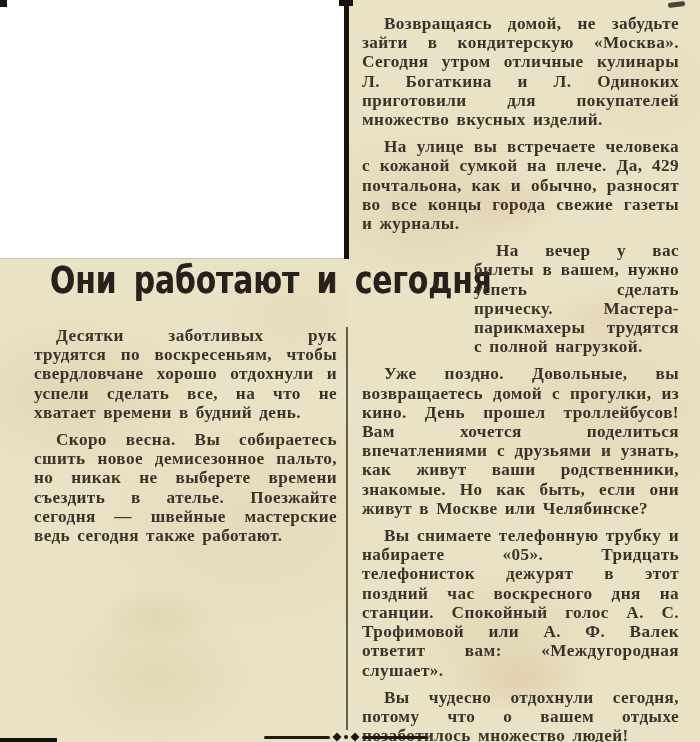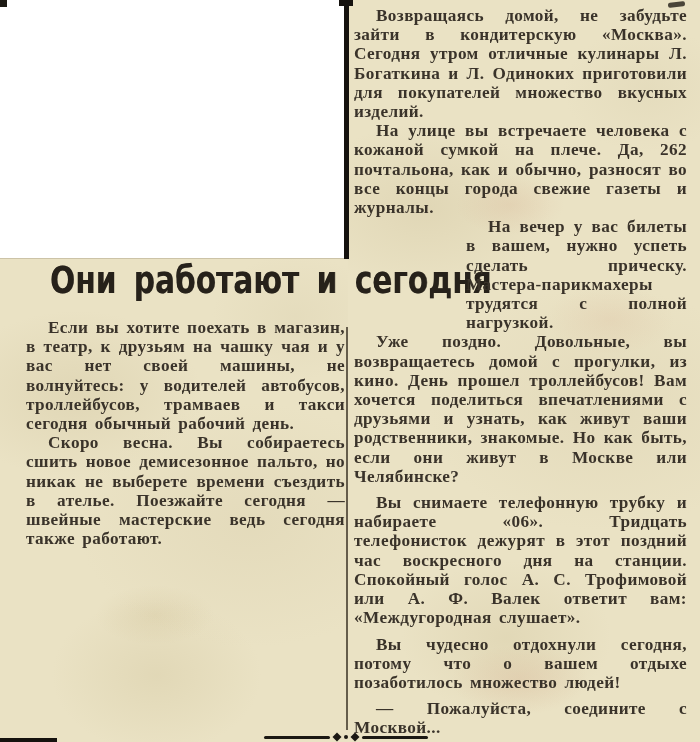--- a/index.html
+++ b/index.html
@@ -46,21 +46,21 @@
     transform:scaleX(.78);transform-origin:left top;
     white-space:nowrap;word-spacing:9px;letter-spacing:0;
     text-shadow:.4px .4px 0 rgba(38,33,26,.55);
   }
   
   .col{
     position:absolute;color:#3a332a;font-weight:700;
     font-size:17.2px;line-height:19.2px;
     text-align:justify;letter-spacing:.4px;word-spacing:2.5px;
   }
-  .col p{margin:0;text-indent:22px;}
+  .col p{margin:8px;text-indent:22px;}
   .left-col{left:26px;top:318px;width:319px;}
   .right-col{left:354px;top:6px;width:333px;}
   .right-col p.gap{margin-top:7px;}
   .intrusion{float:left;width:112px;height:77px;margin-top:38px;}
 </style>
 </head>
 <body>
 
 <div class="paper paper-right"></div>
 <div class="paper paper-bl"></div>
@@ -73,30 +73,30 @@
 <div class="ghost g1"></div>
 <div class="ghost g2"></div>
 <div class="ghost g3"></div>
 <div class="ghost g4"></div>
 
 <div class="column-rule"></div>
 
 <div class="headline">Они работают и сегодня</div>
 
 <div class="col left-col">
-  <p>Если вы хотите поехать в магазин, в театр, к друзьям на чашку чая и у вас нет своей машины, не волнуйтесь: у водителей автобусов, троллейбусов, трамваев и такси сегодня обычный рабочий день.</p>
+  <p>Десятки заботливых рук трудятся по воскресеньям, чтобы свердловчане хорошо отдохнули и успели сделать все, на что не хватает времени в будний день.</p>
   <p>Скоро весна. Вы собираетесь сшить новое демисезонное пальто, но никак не выберете времени съездить в ателье. Поезжайте сегодня — швейные мастерские ведь сегодня также работают.</p>
 </div>
 
 <div class="col right-col">
   <p>Возвращаясь домой, не забудьте зайти в кондитерскую «Москва». Сегодня утром отличные кулинары Л. Богаткина и Л. Одиноких приготовили для покупателей множество вкусных изделий.</p>
-  <p>На улице вы встречаете человека с кожаной сумкой на плече. Да, 262 почтальона, как и обычно, разносят во все концы города свежие газеты и журналы.</p>
+  <p>На улице вы встречаете человека с кожаной сумкой на плече. Да, 429 почтальона, как и обычно, разносят во все концы города свежие газеты и журналы.</p>
   <p><span class="intrusion"></span><span>На вечер у вас билеты в вашем, нужно успеть сделать прическу. Мастера-парикмахеры трудятся с полной нагрузкой.</span></p>
   <p>Уже поздно. Довольные, вы возвращаетесь домой с прогулки, из кино. День прошел троллейбусов! Вам хочется поделиться впечатлениями с друзьями и узнать, как живут ваши родственники, знакомые. Но как быть, если они живут в Москве или Челябинске?</p>
-  <p class="gap">Вы снимаете телефонную трубку и набираете «06». Тридцать телефонисток дежурят в этот поздний час воскресного дня на станции. Спокойный голос А. С. Трофимовой или А. Ф. Валек ответит вам: «Междугородная слушает».</p>
+  <p class="gap">Вы снимаете телефонную трубку и набираете «05». Тридцать телефонисток дежурят в этот поздний час воскресного дня на станции. Спокойный голос А. С. Трофимовой или А. Ф. Валек ответит вам: «Междугородная слушает».</p>
   <p class="gap">Вы чудесно отдохнули сегодня, потому что о вашем отдыхе позаботилось множество людей!</p>
   <p class="gap">— Пожалуйста, соедините с Москвой...</p>
 
 </div>
 
 <div class="ornament">
   <span class="orn-line"></span>
   <span class="orn-diamond"></span>
   <span class="orn-dot"></span>
   <span class="orn-diamond"></span>

